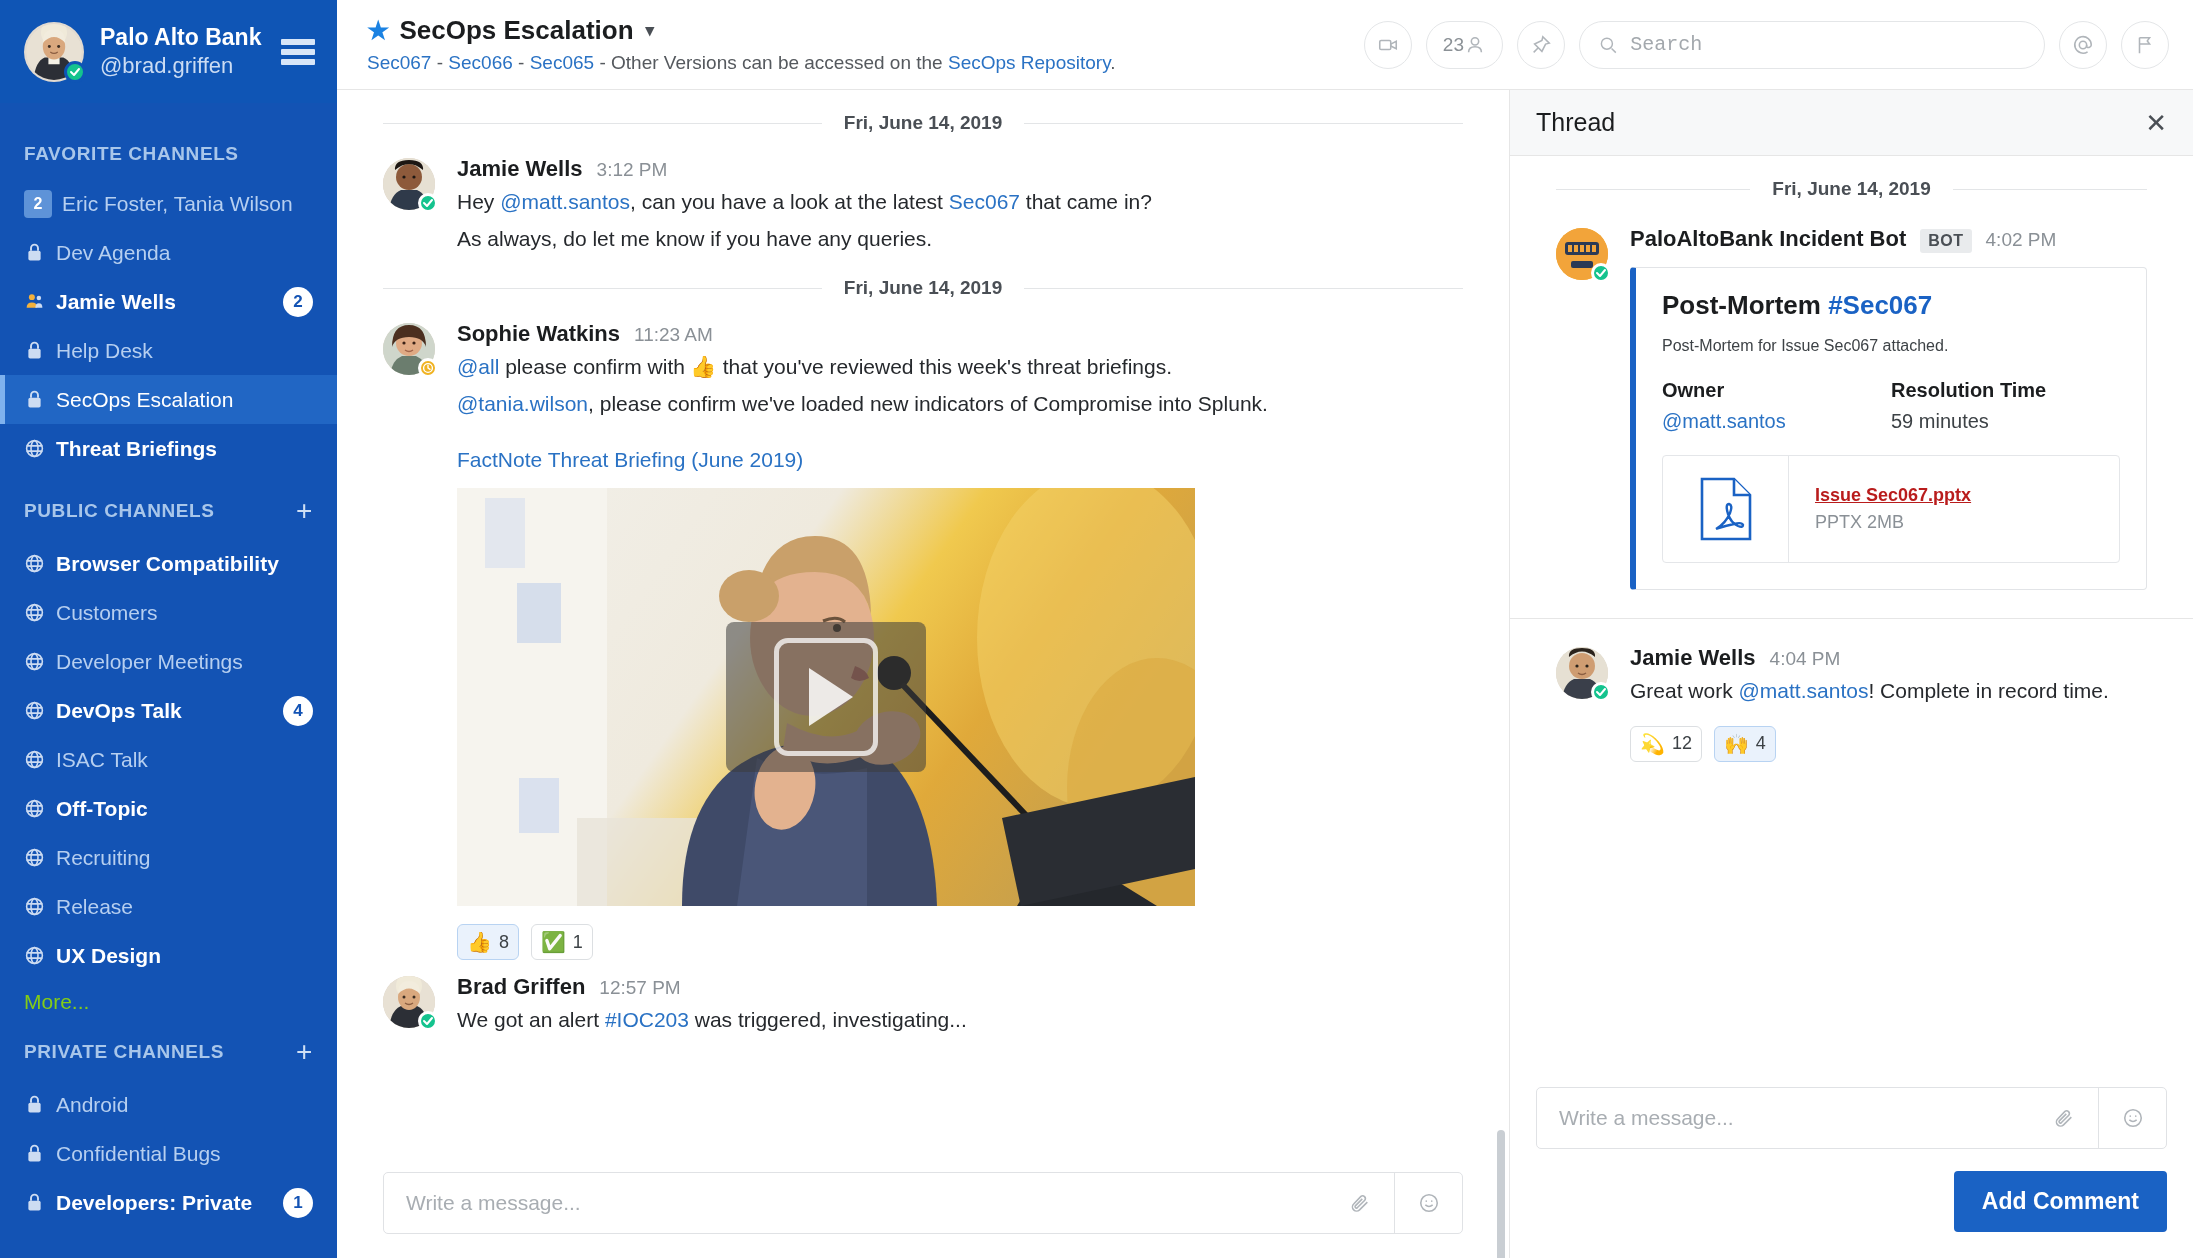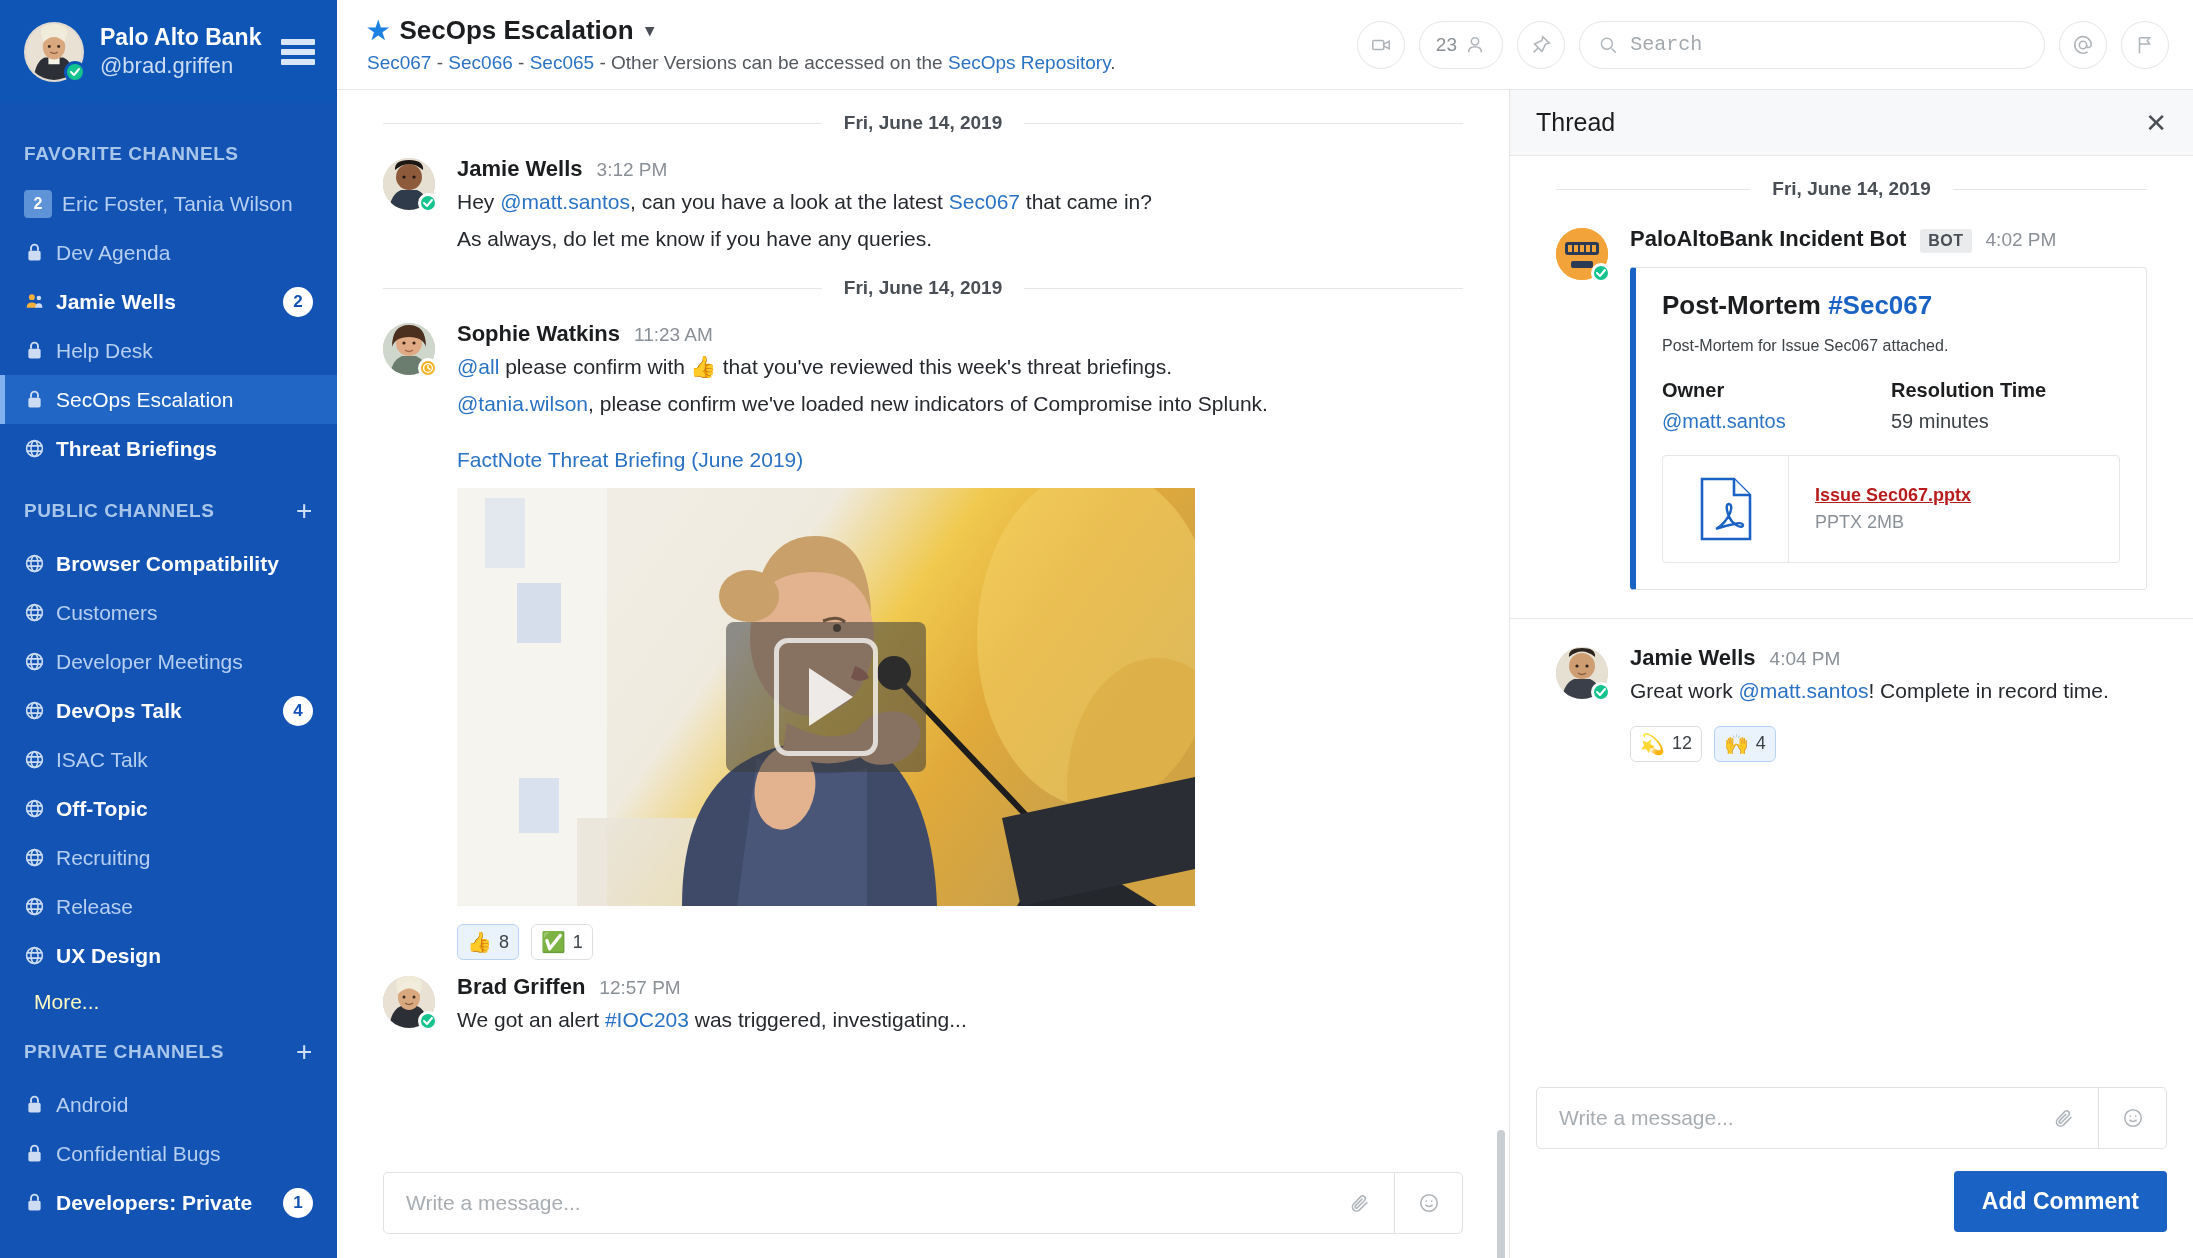--- a/index.html
+++ b/index.html
@@ -69,41 +69,41 @@
   .sb-label { flex: 1; white-space: nowrap; overflow: hidden; text-overflow: ellipsis; }
   .sb-badge-sq {
     width: 28px; height: 28px; border-radius: 4px; background: #5e93d8; color: #fff;
     font-size: 16px; font-weight: bold; display: flex; align-items: center; justify-content: center;
     margin-right: 10px; flex: 0 0 28px;
   }
   .sb-badge-circ {
     min-width: 30px; height: 30px; padding: 0 8px; border-radius: 15px; background: #ffffff; color: #1353b4;
     font-size: 17px; font-weight: bold; display: flex; align-items: center; justify-content: center;
   }
-  .sb-more { font-size: 21px; color: #fef9c3; padding: 10px 24px 0 24px; cursor: pointer; margin-left: 10px; }
+  .sb-more { font-size: 21px; color: #84cc16; padding: 10px 24px 0 24px; cursor: pointer; }
 
   
   .main { flex: 1; display: flex; flex-direction: column; min-width: 0; background:#fff; }
   .topbar {
     height: 90px; flex: 0 0 90px; border-bottom: 1px solid #e6e6e6;
     display: flex; align-items: center; padding: 0 24px 0 30px; background: #fff;
   }
   .ch-titlewrap { min-width: 0; }
   .ch-title { display: flex; align-items: center; font-size: 26px; font-weight: bold; color: #1b1d1f; }
   .star { color: #1b82e2; margin-right: 10px; font-size: 25px; }
   .chev { margin-left: 12px; color: #4a4f55; font-size: 17px; }
   .ch-sub { font-size: 19px; color: #55595e; margin-top: 6px; white-space: nowrap; }
   .ch-sub a { color: #2a72c4; text-decoration: none; }
   .top-actions { margin-left: auto; display: flex; align-items: center; gap: 14px; }
   .pill {
     height: 48px; border: 1px solid #e4e6e8; border-radius: 24px; background: #fff;
     display: flex; align-items: center; justify-content: center; color: #9aa0a6; cursor: pointer;
   }
   .pill.round { width: 48px; }
-  .pill.members { padding: 0 16px; gap: 7px; font-size: 19px; color: #8b9196; }
+  .pill.members { padding: 0 16px; font-size: 19px; color: #8b9196; }
   .searchbox {
     width: 466px; height: 48px; border: 1px solid #e4e6e8; border-radius: 24px;
     display: flex; align-items: center; padding: 0 18px; gap: 12px; background: #fff;
   }
   .searchbox input {
     border: 0; outline: 0; font-size: 20px; color: #3d4246; width: 100%;
     font-family: Liberation Mono, monospace; background: transparent;
   }
   .searchbox input::placeholder { color: #a3a8ad; }
   .ico-svg { width: 22px; height: 22px; stroke: #b0b5ba; fill: none; stroke-width: 1.7; }

